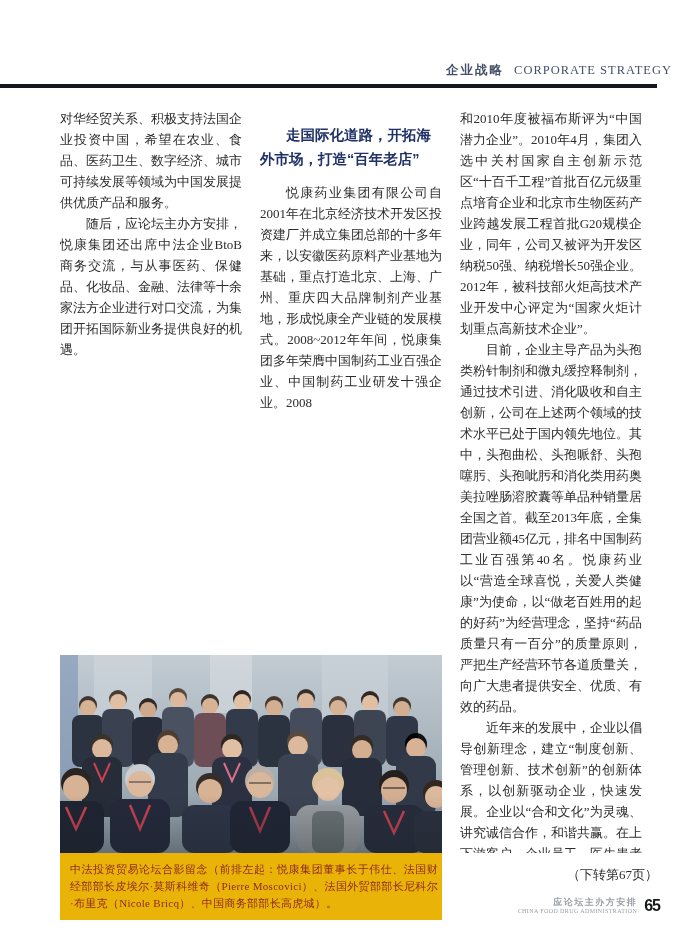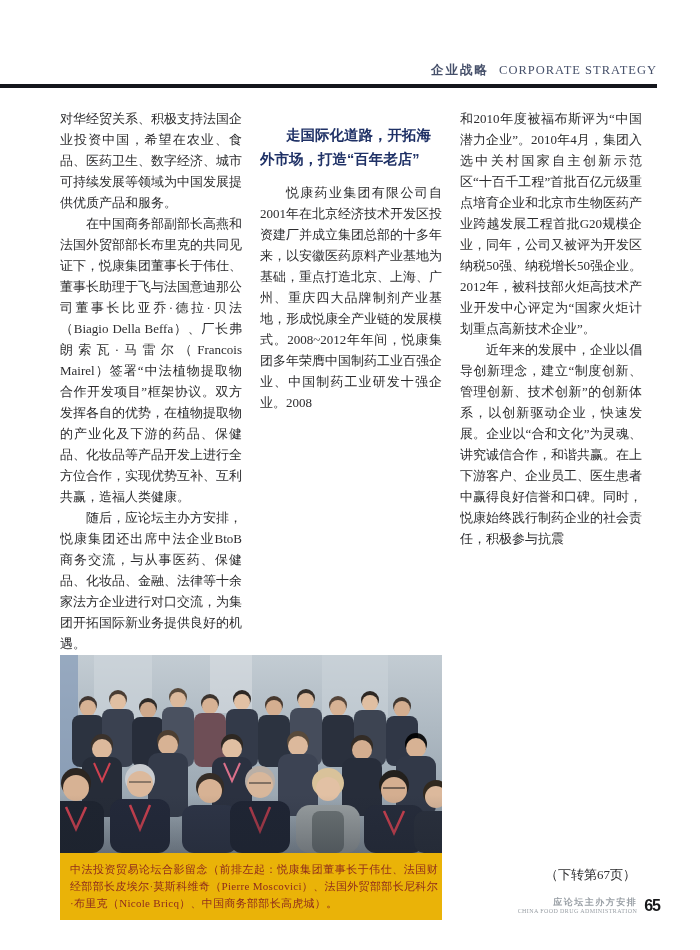--- a/index.html
+++ b/index.html
@@ -1,21 +1,21 @@
 <!DOCTYPE html>
 <html><head>
 <meta charset="utf-8">
 <style>
   html,body{margin:0;padding:0;}
   body{width:700px;height:950px;background:#ffffff;overflow:hidden;
        font-family:"Liberation Serif","DejaVu Serif",serif;}
   .page{position:relative;width:700px;height:950px;background:#fff;}
 
   
-  .header{position:absolute;top:60px;left:0;width:657px;text-align:right;
+  .header{position:absolute;top:60px;left:15px;width:657px;text-align:right;
           color:#46506a;white-space:nowrap;}
   .h-cn{font-size:12.5px;font-weight:bold;letter-spacing:2px;margin-right:10px;}
   .h-en{font-size:12.5px;letter-spacing:1px;font-family:"Liberation Serif","DejaVu Serif",serif;}
   .rule{position:absolute;top:84px;left:0;width:657px;height:4px;background:#14161c;}
 
   
   .content{position:absolute;top:108px;left:60px;display:flex;gap:18px;}
   .col{width:182px;font-size:13px;line-height:21px;color:#2c2c2e;text-align:justify;}
   .col1,.col2{height:542px;overflow:hidden;}
   .col3{height:745px;overflow:hidden;}
@@ -25,21 +25,21 @@
            font-size:14.5px;line-height:24px;color:#1f3166;margin:15px 0 11px 0;
            text-align:left;text-indent:1.8em;}
 
   
   .photo-wrap{position:absolute;left:60px;top:655px;width:382px;}
   .photo-wrap svg{display:block;width:382px;height:198px;}
   .caption{background:#eab308;color:#8e2b1d;font-size:11px;line-height:17px;
            padding:8px 4px 8px 10px;text-align:justify;letter-spacing:.3px;}
 
   
-  .cont{position:absolute;left:454px;top:866px;width:182px;text-align:right;
+  .cont{position:absolute;left:476px;top:866px;width:182px;text-align:right;
         font-size:13px;color:#2c2c2e;}
   .footer{position:absolute;top:897px;right:40px;display:flex;align-items:center;gap:7px;}
   .journal{text-align:right;color:#9aa0a6;line-height:1.1;}
   .j-cn{font-size:9px;font-weight:bold;letter-spacing:1.5px;}
   .j-en{font-size:6px;letter-spacing:.4px;}
   .pnum{font-family:"Liberation Sans","DejaVu Sans",sans-serif;font-weight:bold;
         font-size:16px;color:#17181a;letter-spacing:-1px;}
 </style>
 </head>
 <body>
@@ -47,29 +47,29 @@
 <div class="page">
 
   <div class="header">
     <span class="h-cn">企业战略</span><span class="h-en">CORPORATE STRATEGY</span>
   </div>
   <div class="rule"></div>
 
   <div class="content">
     <div class="col col1">
         <div class="blk para">对华经贸关系、积极支持法国企业投资中国，希望在农业、食品、医药卫生、数字经济、城市可持续发展等领域为中国发展提供优质产品和服务。</div>
-        <div class="blk para indent">在中国商务部副部长高燕和法国外贸部部长布里克的共同见证下，悦康集团董事长于伟仕、董事长助理于飞与法国意迪那公司董事长比亚乔·德拉·贝法（Biagio Della Beffa）、厂长弗朗索瓦·马雷尔（Francois Mairel）签署“中法植物提取物合作开发项目”框架协议。双方发挥各自的优势，在植物提取物的产业化及下游的药品、保健品、化妆品等产品开发上进行全方位合作，实现优势互补、互利共赢，造福人类健康。</div>
         <div class="blk para indent">随后，应论坛主办方安排，悦康集团还出席中法企业BtoB商务交流，与从事医药、保健品、化妆品、金融、法律等十余家法方企业进行对口交流，为集团开拓国际新业务提供良好的机遇。</div>
       </div>
     <div class="col col2">
         <div class="blk heading indent">走国际化道路，开拓海外市场，打造“百年老店”</div>
         <div class="blk para indent">悦康药业集团有限公司自2001年在北京经济技术开发区投资建厂并成立集团总部的十多年来，以安徽医药原料产业基地为基础，重点打造北京、上海、广州、重庆四大品牌制剂产业基地，形成悦康全产业链的发展模式。2008~2012年年间，悦康集团多年荣膺中国制药工业百强企业、中国制药工业研发十强企业。2008</div>
       </div>
     <div class="col col3">
         <div class="blk para">和2010年度被福布斯评为“中国潜力企业”。2010年4月，集团入选中关村国家自主创新示范区“十百千工程”首批百亿元级重点培育企业和北京市生物医药产业跨越发展工程首批G20规模企业，同年，公司又被评为开发区纳税50强、纳税增长50强企业。2012年，被科技部火炬高技术产业开发中心评定为“国家火炬计划重点高新技术企业”。</div>
+        <div class="blk para indent">目前，企业主导产品为头孢类粉针制剂和微丸缓控释制剂，通过技术引进、消化吸收和自主创新，公司在上述两个领域的技术水平已处于国内领先地位。其中，头孢曲松、头孢哌舒、头孢噻肟、头孢呲肟和消化类用药奥美拉唑肠溶胶囊等单品种销量居全国之首。截至2013年底，全集团营业额45亿元，排名中国制药工业百强第40名。悦康药业以“营造全球喜悦，关爱人类健康”为使命，以“做老百姓用的起的好药”为经营理念，坚持“药品质量只有一百分”的质量原则，严把生产经营环节各道质量关，向广大患者提供安全、优质、有效的药品。</div>
         <div class="blk para indent">近年来的发展中，企业以倡导创新理念，建立“制度创新、管理创新、技术创新”的创新体系，以创新驱动企业，快速发展。企业以“合和文化”为灵魂、讲究诚信合作，和谐共赢。在上下游客户、企业员工、医生患者中赢得良好信誉和口碑。同时，悦康始终践行制药企业的社会责任，积极参与抗震</div>
       </div>
   </div>
 
   <div class="photo-wrap">
     <svg viewBox="0 0 382 198" xmlns="http://www.w3.org/2000/svg">
       <defs>
         <linearGradient id="bg" x1="0" y1="0" x2="0" y2="1">
           <stop offset="0" stop-color="#c3ccd3"></stop>
           <stop offset="0.55" stop-color="#a4b0ba"></stop>

